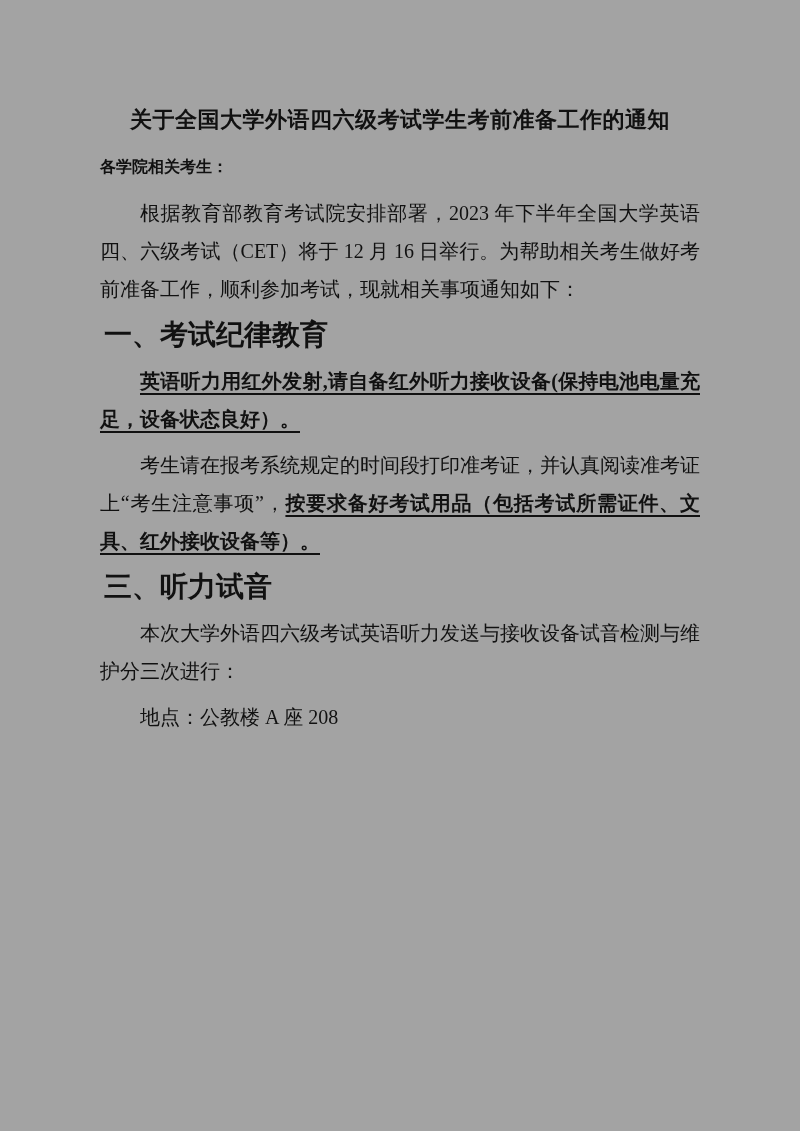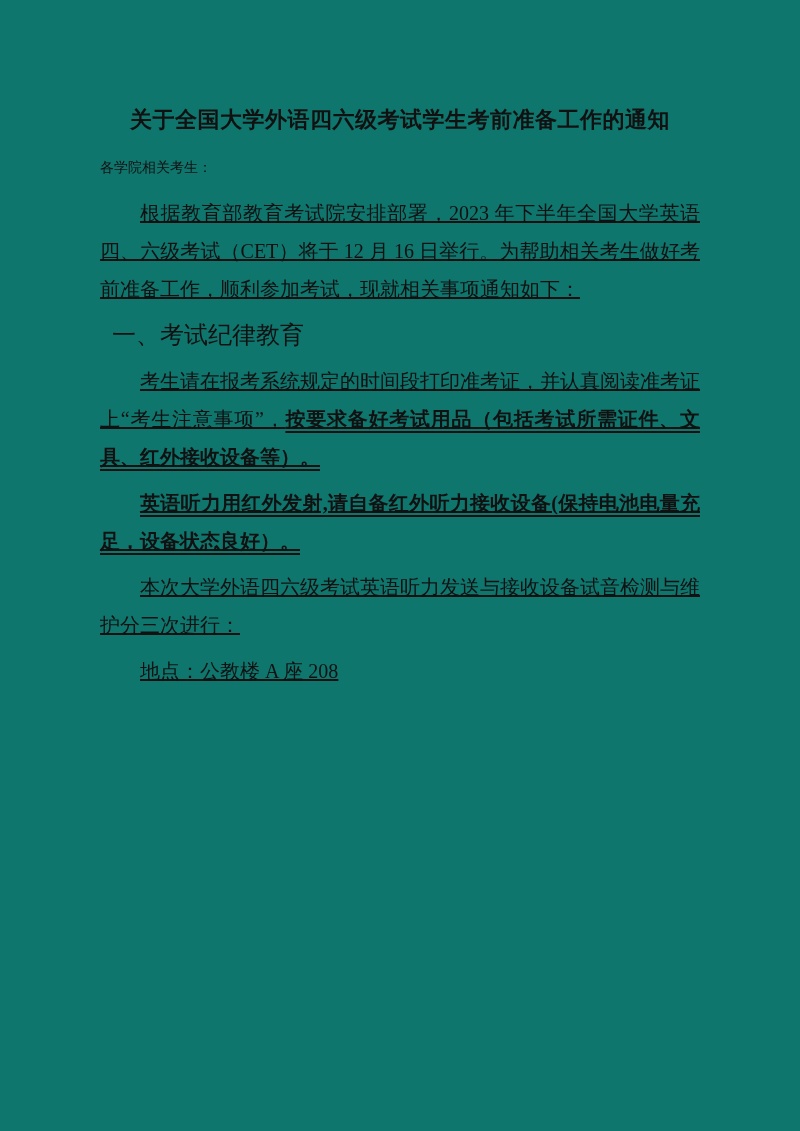--- a/index.html
+++ b/index.html
@@ -12,51 +12,50 @@
     height: 1131px;
     overflow: hidden;
     color: #111111;
     font-family: "Liberation Serif", "DejaVu Serif", serif;
   }
   .page {
     box-sizing: border-box;
     width: 800px;
     height: 1131px;
     padding: 104px 100px 0 100px;
-    background: #0f766e;
+    background: #a3a3a3;
   }
   .doc-title {
     font-size: 22px;
     font-weight: 700;
     text-align: center;
     line-height: 32px;
     margin: 0 0 12px 0;
     letter-spacing: 0.5px;
     font-family: "Liberation Serif", "DejaVu Serif", serif;
   }
   .salutation {
-    font-size: 14px;
-    font-weight: 400;
+    font-size: 16px;
+    font-weight: 700;
     line-height: 38px;
     margin: 8px 0;
     font-family: "Liberation Sans", "DejaVu Sans", sans-serif;
   }
   .para {
     font-size: 20px;
     line-height: 38px;
     margin: 8px 0;
     text-align: justify;
     text-indent: 2em;
-    text-decoration: underline;
   }
   .section-heading {
-    font-size: 24px;
-    font-weight: 400;
+    font-size: 28px;
+    font-weight: 700;
     line-height: 38px;
-    margin: 8px 12px;
+    margin: 8px 4px;
     text-indent: 0;
     font-family: "Liberation Sans", "DejaVu Sans", sans-serif;
   }
   .emph {
     font-weight: 700;
     text-decoration: underline;
     text-decoration-thickness: 1.5px;
     text-underline-offset: 5px;
   }
   .bold-line {
@@ -71,23 +70,24 @@
   <h1 class="doc-title">关于全国大学外语四六级考试学生考前准备工作的通知</h1>
 
   <p class="salutation">各学院相关考生：</p>
 
   <p class="para">根据教育部教育考试院安排部署，2023 年下半年全国大学英语四、六级考试（CET）将于 12 月 16 日举行。为帮助相关考生做好考前准备工作，顺利参加考试，现就相关事项通知如下：</p>
 
   <h2 class="section-heading">一、考试纪律教育</h2>
 
 
 
+  <p class="para"><span class="emph">英语听力用红外发射,请自备红外听力接收设备(保持电池电量充足，设备状态良好）。</span></p>
+
   <p class="para"><span>考生请在报考系统规定的时间段打印准考证，并认真阅读准考证上“考生注意事项”，</span><span class="emph">按要求备好考试用品（包括考试所需证件、文具、红外接收设备等）。</span></p>
 
-  <p class="para"><span class="emph">英语听力用红外发射,请自备红外听力接收设备(保持电池电量充足，设备状态良好）。</span></p>
-
+  <h2 class="section-heading">三、听力试音</h2>
 
   <p class="para">本次大学外语四六级考试英语听力发送与接收设备试音检测与维护分三次进行：</p>
 
 
   <p class="para">地点：公教楼 A 座 208</p>
 
 </div>
 
 </body></html>

